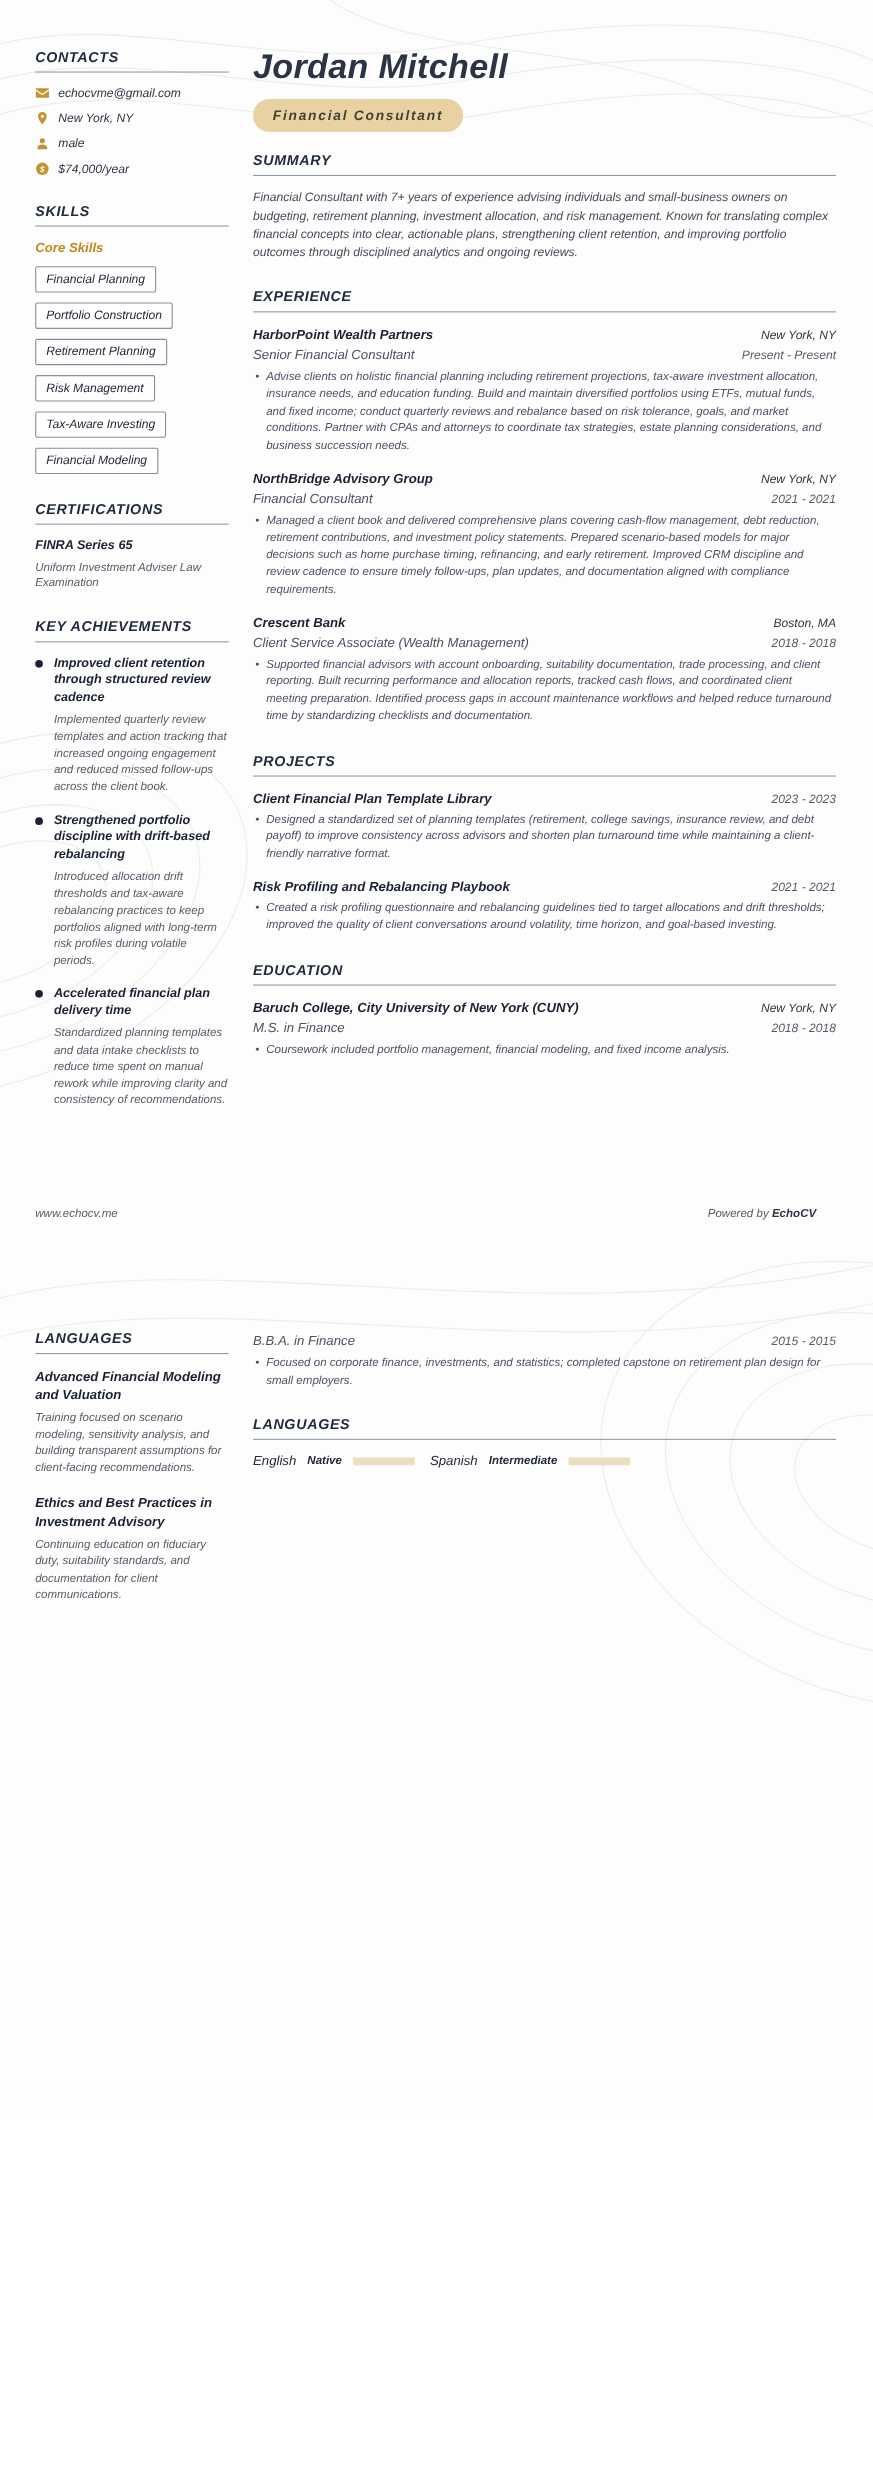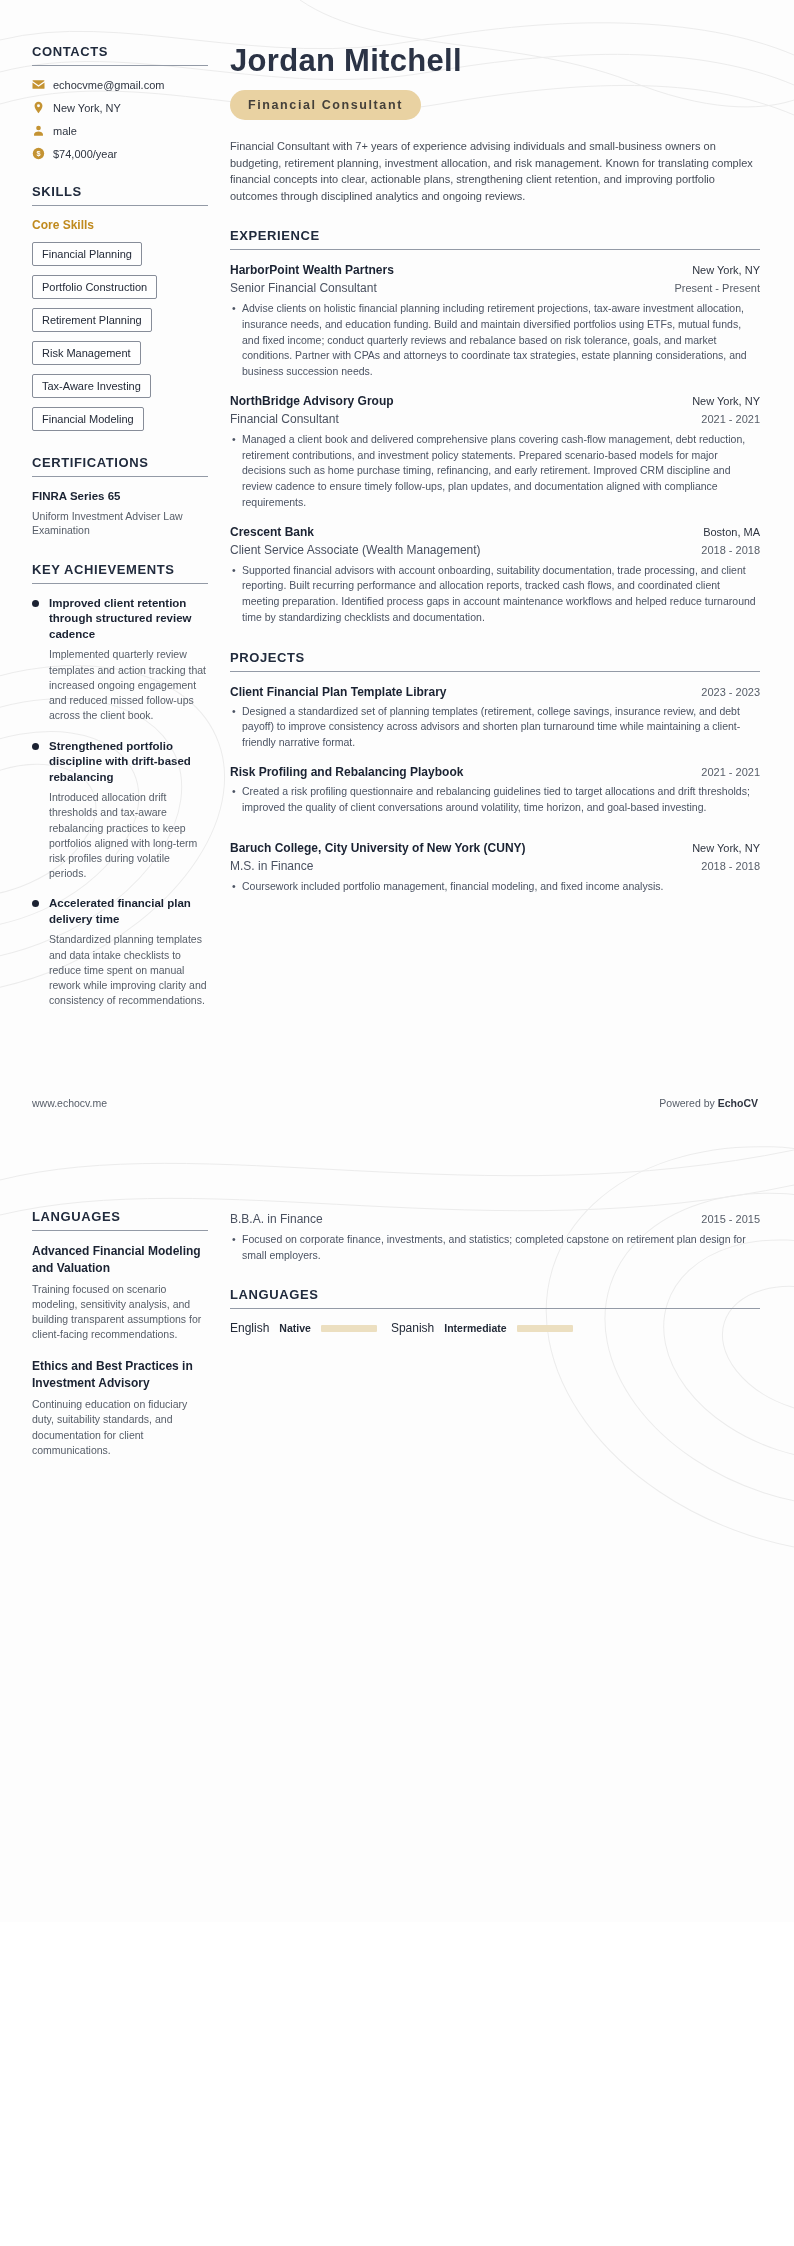--- a/index.html
+++ b/index.html
@@ -1,19 +1,19 @@
 <!DOCTYPE html>
 <html><head>
 <meta charset="utf-8">
 <style>
   * { margin:0; padding:0; box-sizing:border-box; }
   html,body { background:#ffffff; }
   body { font-family:"Liberation Sans", sans-serif; color:#1f2430; }
 
-  .doc { position:relative; width:794px; height:1922px; margin:0 auto; background:#fdfdfd; overflow:hidden; }
+  .doc { position:relative; width:794px; height:1922px; margin:0 auto; background:#fdfdfd; overflow:hidden;font-style:italic; }
   .contours { position:absolute; inset:0; z-index:0; pointer-events:none; }
 
   .page { position:relative; z-index:1; width:794px; height:1123px; padding:44px 34px 30px 32px; }
   .page.page2 { padding-top:86px; }
 
   .columns { display:flex; gap:22px; }
   .col-left { flex:0 0 176px; width:176px; }
   .col-right { flex:1; min-width:0; }
 
   .section { margin-bottom:24px; }
@@ -76,21 +76,21 @@
   
   .lang-row { display:flex; align-items:center; gap:14px; margin-top:4px; }
   .lang-name { font-size:12px; color:#232a38; }
   .lang-level { font-size:10.5px; font-weight:bold; color:#232a38; }
   .lang-bar { width:56px; height:7px; background:#ecdfc0; border-radius:1px; overflow:hidden; }
   .lang-fill { height:100%; background:#c0941f; }
   .lang-pair { display:flex; align-items:center; gap:10px; }
 
   
   .page-footer {
-    position:absolute; left:32px; right:36px; bottom:14px;
+    position:absolute; left:32px; right:52px; bottom:14px;
     display:flex; justify-content:space-between; align-items:flex-end;
     font-size:10.5px; color:#565d68;
   }
   .footer-site { color:#565d68; text-decoration:none; }
   .footer-powered b { color:#2e3440; }
 </style>
 </head>
 <body>
 
 <div class="doc">
@@ -208,20 +208,21 @@
         </div>
 
       </div>
 
       <div class="col-right">
 
         <div class="name">Jordan Mitchell</div>
         <div class="badge">Financial Consultant</div>
 
         <div class="section">
+          <div class="section-heading">SUMMARY</div>
           <div class="summary-text">Financial Consultant with 7+ years of experience advising individuals and small-business owners on budgeting, retirement planning, investment allocation, and risk management. Known for translating complex financial concepts into clear, actionable plans, strengthening client retention, and improving portfolio outcomes through disciplined analytics and ongoing reviews.</div>
         </div>
 
         <div class="section">
           <div class="section-heading">EXPERIENCE</div>
 
           <div class="entry">
             <div class="entry-row">
               <span class="entry-title">HarborPoint Wealth Partners</span>
               <span class="entry-loc">New York, NY</span>
@@ -272,20 +273,21 @@
           <div class="entry">
             <div class="entry-row">
               <span class="entry-title">Risk Profiling and Rebalancing Playbook</span>
               <span class="entry-dates">2021 - 2021</span>
             </div>
             <div class="bullet">Created a risk profiling questionnaire and rebalancing guidelines tied to target allocations and drift thresholds; improved the quality of client conversations around volatility, time horizon, and goal-based investing.</div>
           </div>
         </div>
 
         <div class="section">
+          <div class="section-heading">EDUCATION</div>
 
           <div class="entry">
             <div class="entry-row">
               <span class="entry-title">Baruch College, City University of New York (CUNY)</span>
               <span class="entry-loc">New York, NY</span>
             </div>
             <div class="entry-row">
               <span class="entry-role">M.S. in Finance</span>
               <span class="entry-dates">2018 - 2018</span>
             </div>

